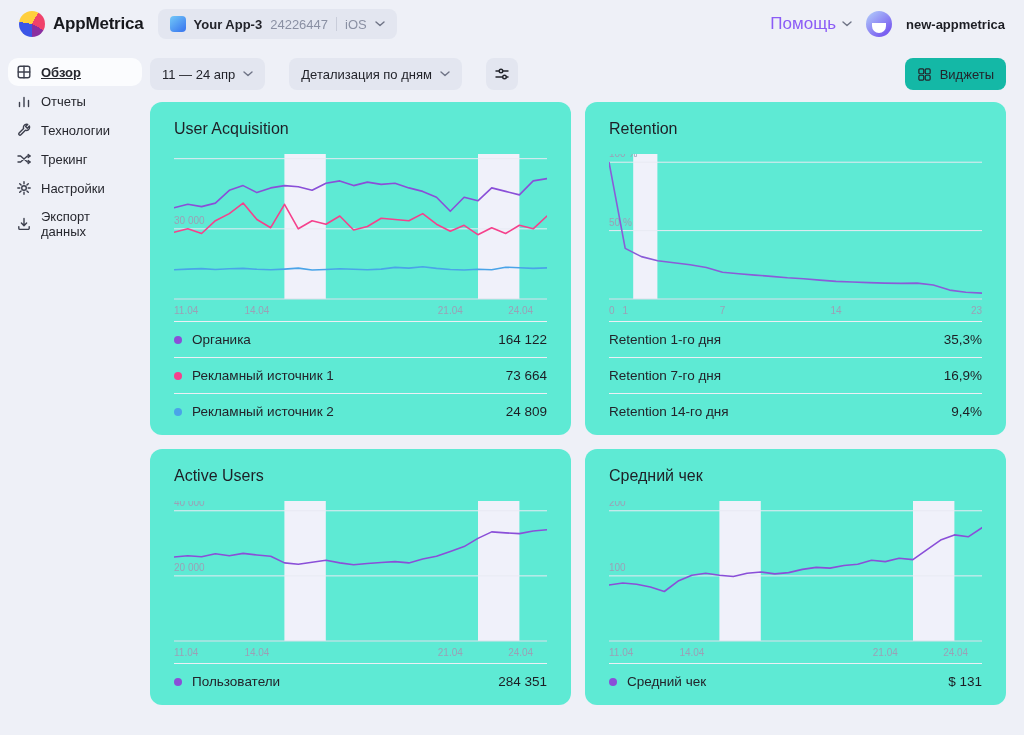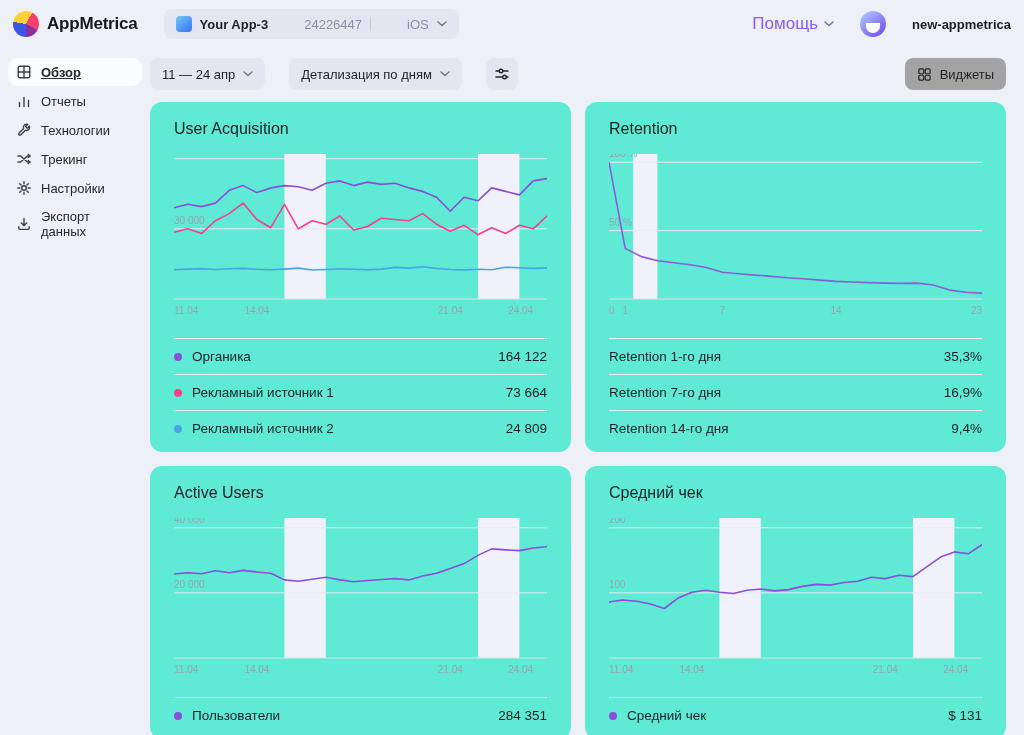--- a/index.html
+++ b/index.html
@@ -4,41 +4,41 @@
 <style>
   * { margin:0; padding:0; box-sizing:border-box; }
   html,body { width:1024px; height:735px; }
   body {
     background:#eef0f7;
     font-family:"Liberation Sans", sans-serif;
     color:#1f2028;
     overflow:hidden;
   }
   
-  .topbar { height:48px; display:flex; align-items:center; padding:0 13px; gap:26px; }
+  .topbar { height:48px; display:flex; align-items:center; padding:0 19px; gap:14px; }
   .brand { display:flex; align-items:center; gap:8px; }
   .logo {
     width:26px; height:26px; border-radius:50%;
     background: conic-gradient(from -80deg, #ffcf3c 0 30%, #f0426b 30% 55%, #8b2ea0 55% 72%, #3b55e6 72% 100%);
   }
   .brand-name { font-size:17px; font-weight:700; letter-spacing:-0.2px; color:#17181d; }
   .pill {
     display:flex; align-items:center; gap:8px;
     background:#e3e6f0; border:none; border-radius:8px;
     padding:0 12px; height:32px;
     font-family:"Liberation Sans", sans-serif; font-size:13px; color:#23242b;
     cursor:pointer; white-space:nowrap;
   }
   .app-pill { height:30px; }
   .app-ico {
     width:16px; height:16px; border-radius:4px;
     background: linear-gradient(140deg,#6cc0f7 10%,#3f7ef0 85%);
   }
   .app-name { font-weight:600;text-align:right; }
-  .muted { color:#8a90a3;margin-left:28px; }
+  .muted { color:#8a90a3; }
   .vdiv { width:1px; height:14px; background:#c9cdda; }
   .spacer { flex:1; }
   .help {
     background:none; border:none; display:flex; align-items:center; gap:6px;
     font-family:"Liberation Sans", sans-serif; font-size:17px; color:#8b5cf6; cursor:pointer;
   }
   .chev { color:#6f7486; }
   .avatar {
     width:26px; height:26px; border-radius:50%; position:relative; overflow:hidden;
     background: linear-gradient(140deg,#a9bcf9 15%,#7a5ff0 80%);
@@ -55,27 +55,27 @@
     display:flex; align-items:center; gap:9px;
     padding:6px 8px; border-radius:10px; margin-bottom:1px;
     font-size:13px; color:#26272e; cursor:pointer;
   }
   .side-item svg { flex-shrink:0; color:#3c3f4d; }
   .side-item.active { background:#fbfcfe; font-weight:600;text-decoration:underline; }
   .main { flex:1; min-width:0; padding:10px 18px 0 0; }
   
   .toolbar { display:flex; align-items:center; gap:24px; margin-bottom:12px; }
   .icon-pill { width:32px; padding:0; justify-content:center; }
-  .widgets { margin-left:auto; background:#a3a3a3; }
+  .widgets { margin-left:auto; background:#14b8a6; }
   
   .grid { display:grid; grid-template-columns:1fr 1fr; gap:14px; }
   .card { background:#5eead4; border-radius:12px; padding:18px 24px 6px; }
   .card-title { font-size:16px; font-weight:500; color:#1e1f26; }
   .chart-box { margin-top:16px; position:relative; }
-  .legend { margin-top:17px; }
+  .legend { margin-top:0; }
   .legend-row {
     display:flex; align-items:center; gap:10px;
     padding:10px 0; border-top:1px solid #edeff5;
     font-size:13.5px; color:#23242b; cursor:pointer;
   }
   .dot { width:8px; height:8px; border-radius:50%; flex-shrink:0; }
   .legend-value { margin-left:auto; color:#1d1e24; }
   svg text { font-family:"Liberation Sans", sans-serif; }
 </style>
 </head>

